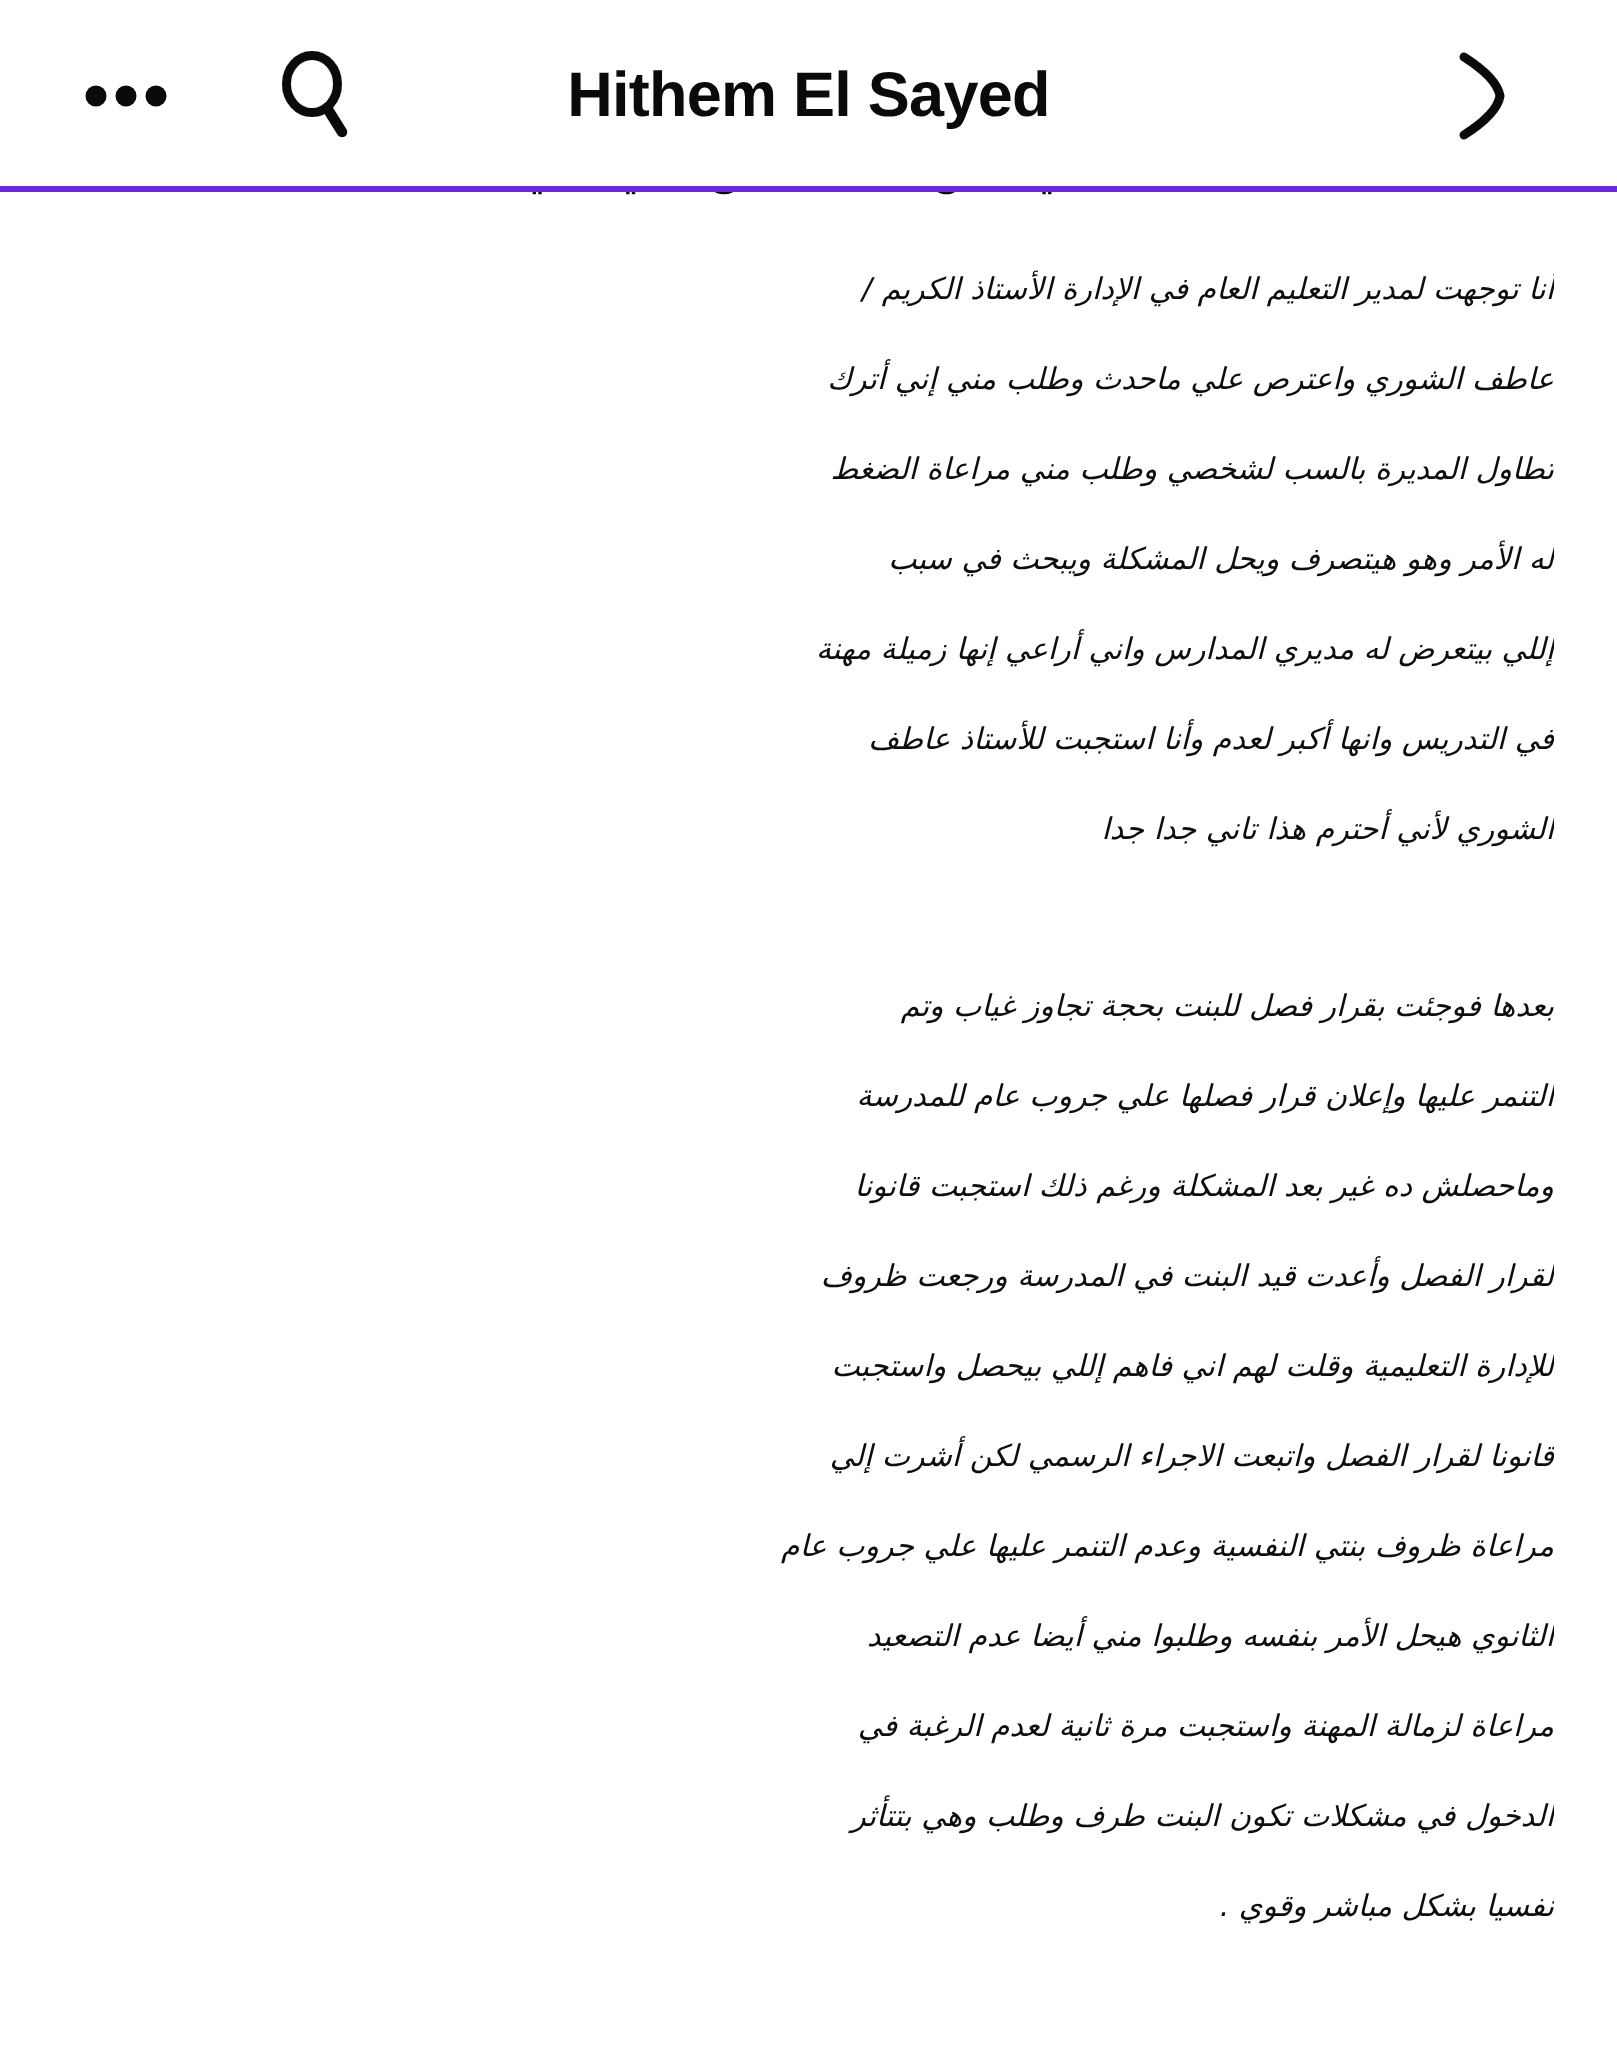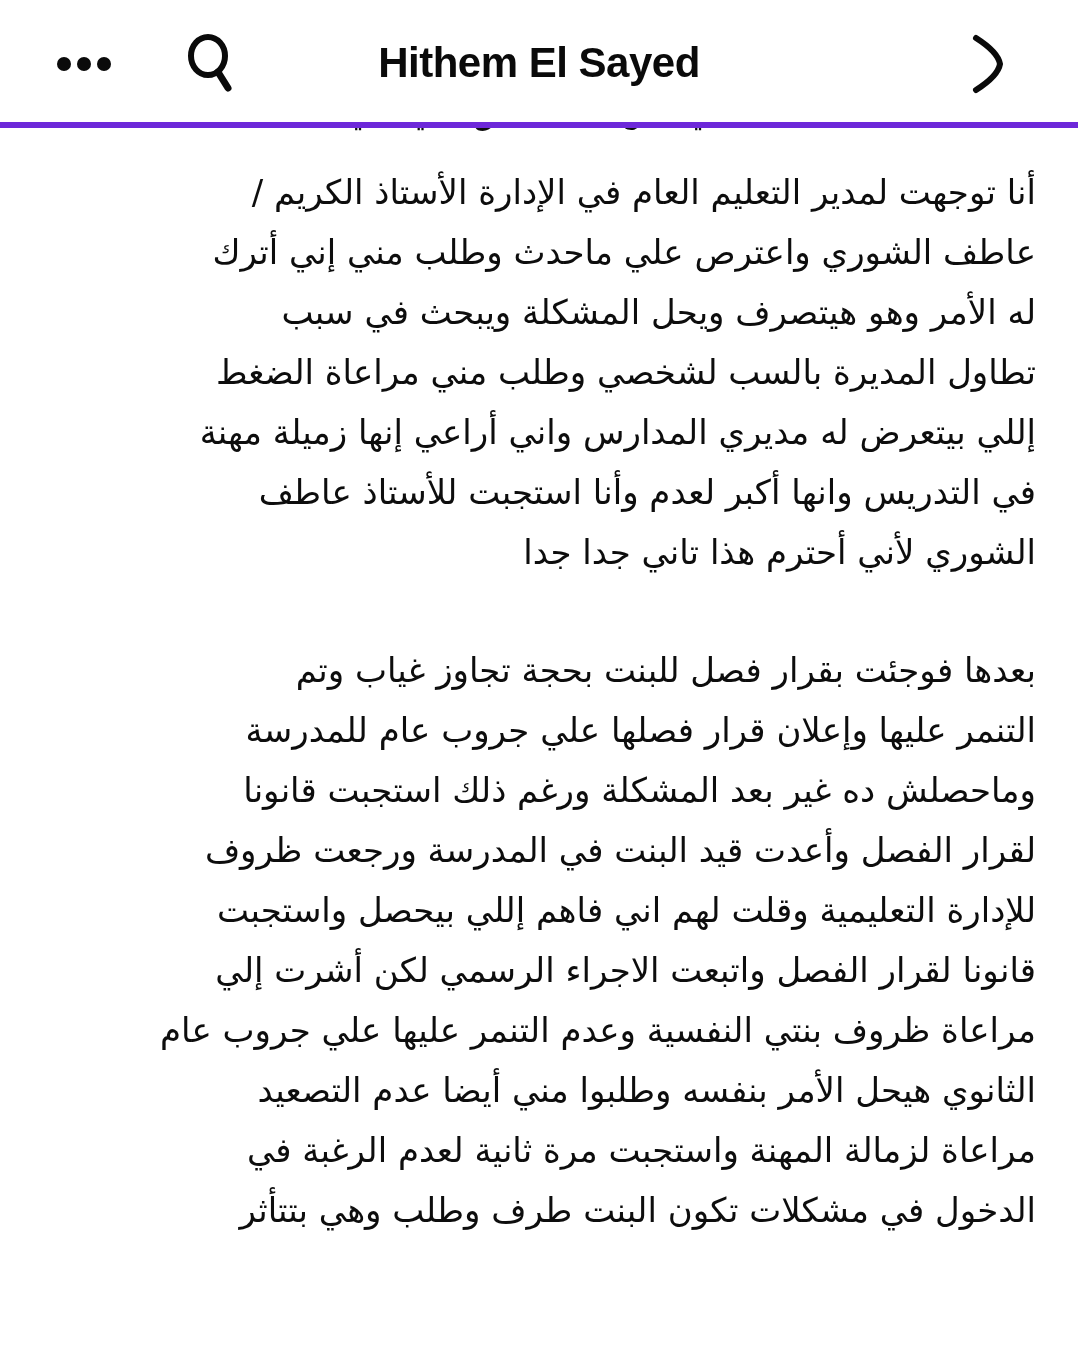--- a/index.html
+++ b/index.html
@@ -7,21 +7,21 @@
     width: 1078px; height: 1365px;
     background: #ffffff;
     font-family: "DejaVu Sans", sans-serif;
     overflow: hidden;
   }
   
   .header {
     position: relative;
     height: 128px;
     background: #ffffff;
-    border-bottom: 6px solid #6d28d9;
+    border-bottom: 4px solid #6d28d9;
     z-index: 5;
   }
   .icon-btn {
     position: absolute;
     background: none; border: none; padding: 0;
     cursor: pointer;
     display: flex; align-items: center; justify-content: center;
     color: #0a0a0a;
   }
   .menu-btn { left: 52px; top: 50px; width: 64px; height: 28px; }
@@ -56,25 +56,26 @@
     display: block;
     font-size: 31px;
     line-height: 60px;
     margin-top: -46px;
     text-align: center;
     white-space: nowrap;
   }
   .paragraph { margin-top: 16px; }
   .paragraph + .paragraph { margin-top: 58px; }
   .text-line {
-    font-size: 34px;
+    font-size: 20px;
     line-height: 60px;
     white-space: nowrap;
     overflow: hidden;
     color: #0d0d0d;
+    font-style: italic;
   }
 </style>
 </head>
 <body>
 
 <header class="header">
   <button class="icon-btn menu-btn">
     <span class="dots">
         <span></span>
         <span></span>
@@ -95,31 +96,32 @@
   </button>
 </header>
 
 <main class="content">
   <div class="clipped-line">
     <span class="clip-inner">اني مش هسيب حق بنتي تاني</span>
   </div>
   <div class="paragraph">
       <div class="text-line">أنا توجهت لمدير التعليم العام في الإدارة الأستاذ الكريم /</div>
       <div class="text-line">عاطف الشوري واعترص علي ماحدث وطلب مني إني أترك</div>
+      <div class="text-line">تطاول المديرة بالسب لشخصي وطلب مني مراعاة الضغط</div>
       <div class="text-line">له الأمر وهو هيتصرف ويحل المشكلة ويبحث في سبب</div>
-      <div class="text-line">تطاول المديرة بالسب لشخصي وطلب مني مراعاة الضغط</div>
       <div class="text-line">إللي بيتعرض له مديري المدارس واني أراعي إنها زميلة مهنة</div>
       <div class="text-line">في التدريس وانها أكبر لعدم وأنا استجبت للأستاذ عاطف</div>
       <div class="text-line">الشوري لأني أحترم هذا تاني جدا جدا</div>
     </div>
   <div class="paragraph">
       <div class="text-line">بعدها فوجئت بقرار فصل للبنت بحجة تجاوز غياب وتم</div>
       <div class="text-line">التنمر عليها وإعلان قرار فصلها علي جروب عام للمدرسة</div>
       <div class="text-line">وماحصلش ده غير بعد المشكلة ورغم ذلك استجبت قانونا</div>
       <div class="text-line">لقرار الفصل وأعدت قيد البنت في المدرسة ورجعت ظروف</div>
       <div class="text-line">للإدارة التعليمية وقلت لهم اني فاهم إللي بيحصل واستجبت</div>
       <div class="text-line">قانونا لقرار الفصل واتبعت الاجراء الرسمي لكن أشرت إلي</div>
       <div class="text-line">مراعاة ظروف بنتي النفسية وعدم التنمر عليها علي جروب عام</div>
       <div class="text-line">الثانوي هيحل الأمر بنفسه وطلبوا مني أيضا عدم التصعيد</div>
       <div class="text-line">مراعاة لزمالة المهنة واستجبت مرة ثانية لعدم الرغبة في</div>
       <div class="text-line">الدخول في مشكلات تكون البنت طرف وطلب وهي بتتأثر</div>
+      <div class="text-line">نفسيا بشكل مباشر وقوي .</div>
     </div>
 </main>
 
 </body></html>

